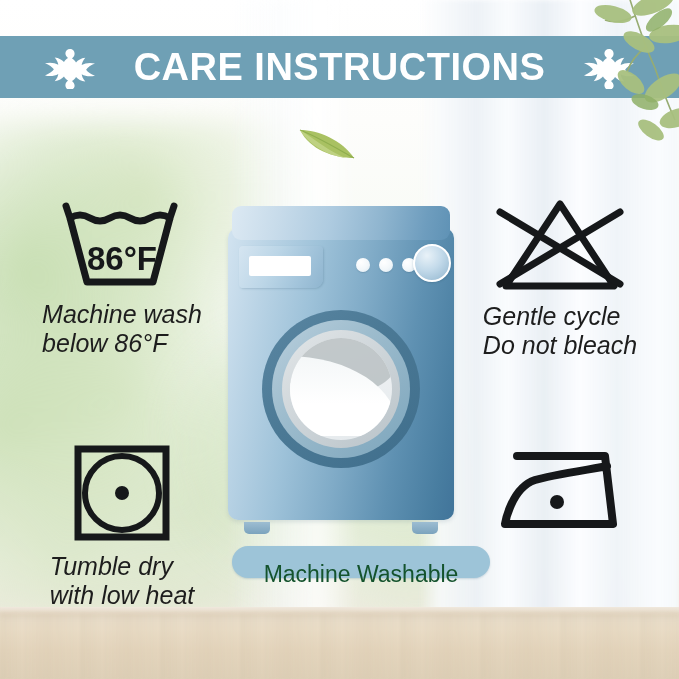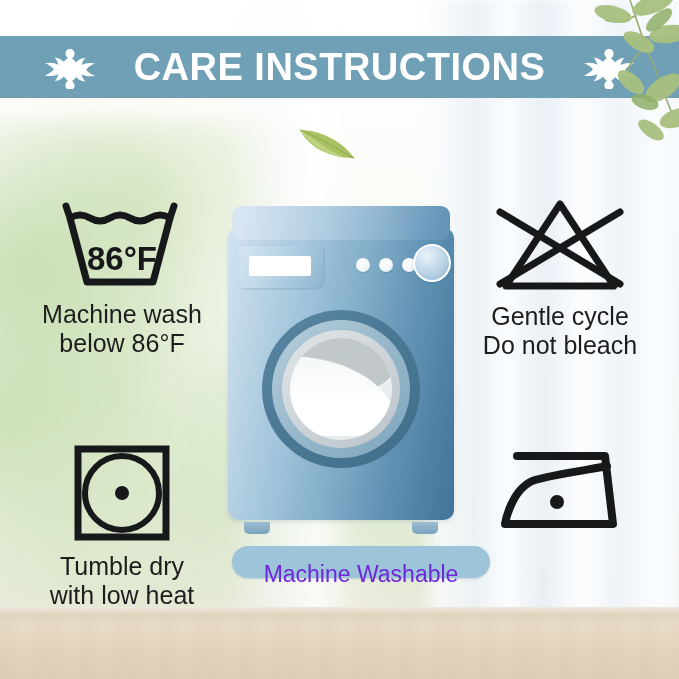--- a/index.html
+++ b/index.html
@@ -167,25 +167,25 @@
     position: absolute;
     display: flex;
     flex-direction: column;
     align-items: center;
   }
   .cell .sym {
     display: block;
   }
   .cell .caption {
     margin-top: 8px;
-    text-align: center;
     color: #1d1d1d;
     font-size: 25px;
     line-height: 1.14;
     white-space: pre-line;
+    font-style: italic;
   }
 
   .cell-wash   { left: 8px;  top: 196px; width: 228px; }
   .cell-bleach { left: 446px; top: 196px; width: 228px; }
   .cell-dry    { left: 8px;  top: 442px; width: 228px; }
   .cell-iron   { left: 446px; top: 442px; width: 228px; }
 
   .tub-temp {
     position: absolute;
     left: 0; right: 0;
@@ -365,21 +365,21 @@
     width: 258px;
     height: 32px;
     border-radius: 16px;
     background: #9dc4d8;
     display: flex;
     align-items: center;
     justify-content: center;
     box-shadow: 0 1px 2px rgba(100,140,165,0.30);
   }
   .badge-text {
-    color: #6d28d9;
+    color: #14532d;
     font-size: 23px;
     line-height: 1;
     white-space: nowrap;
     margin-top: 24px;
   }
 </style>
 </head>
 <body>
 
 <div id="stage">

